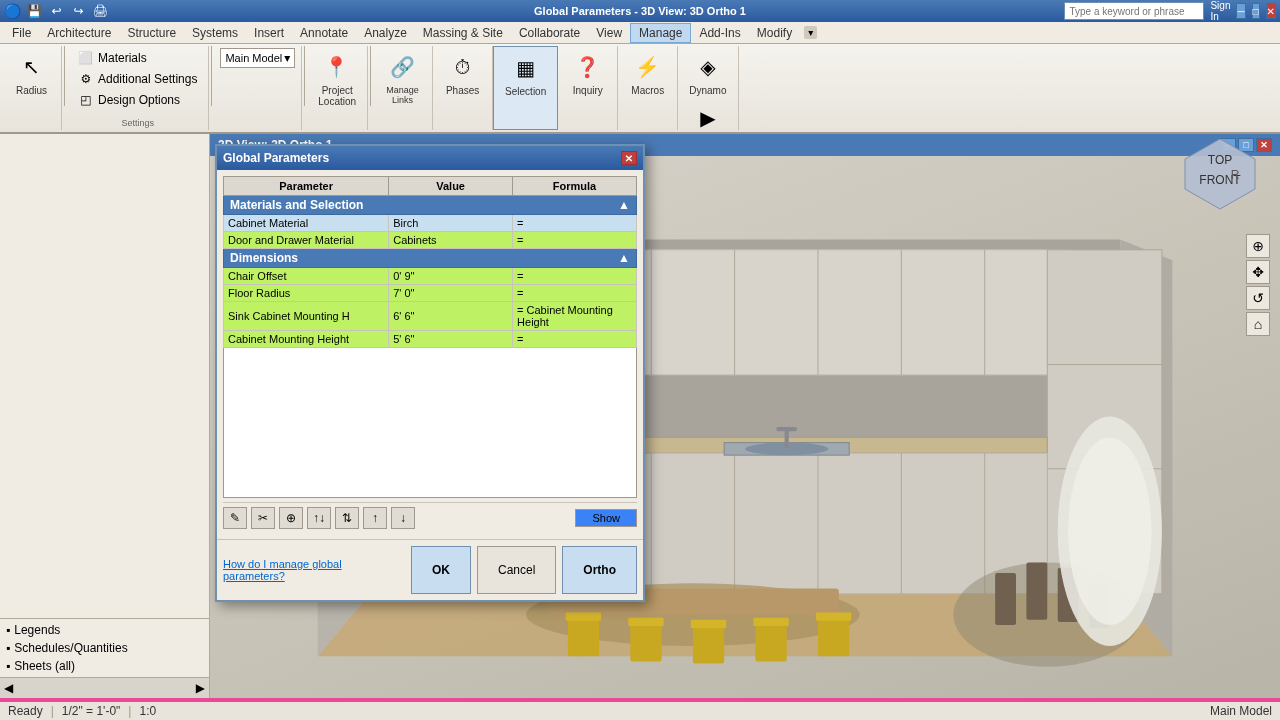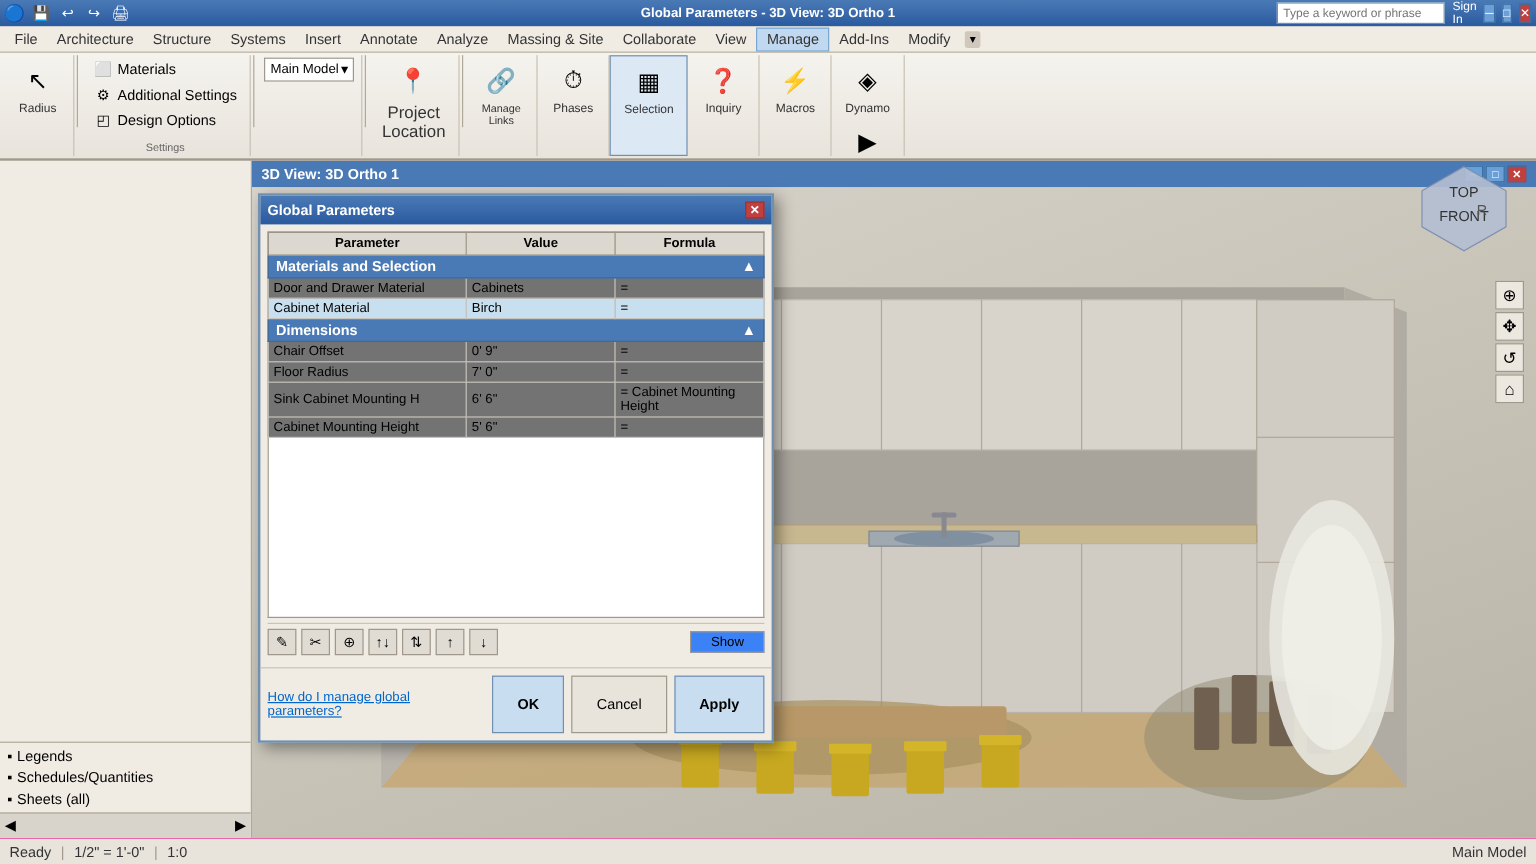--- a/index.html
+++ b/index.html
@@ -118,32 +118,32 @@
       flex: 1;
       background: #c8c4bc;
       position: relative;
       overflow: hidden;
     }
 
     
     .status-bar {
       height: 22px;
       background: #e8e4dc;
-      border-top: 1px solid #ec4899;
+      border-top: 4px solid #ec4899;
       display: flex;
       align-items: center;
       padding: 0 8px;
       font-size: 11px;
       color: #333;
     }
 
     
     .dialog-overlay {
       position: absolute;
-      top: 17px; left: 0;
+      top: 0; left: 0;
       width: 100%; height: 100%;
       pointer-events: none;
     }
     .dialog {
       position: absolute;
       top: 10px;
       left: 5px;
       width: 430px;
       background: #f0ece4;
       border: 2px solid #7090b0;
@@ -192,21 +192,21 @@
       cursor: pointer;
       display: flex; align-items: center; justify-content: center;
       font-size: 12px;
     }
 
     
     .params-table {
       width: 100%;
       border-collapse: collapse;
       border: 1px solid #a0988c;
-      background: #737373;
+      background: #bef264;
     }
     .params-table th {
       background: #dcd8d0;
       border: 1px solid #a0988c;
       padding: 3px 6px;
       text-align: center;
       font-size: 11px;
       font-weight: bold;
     }
     .params-table td {
@@ -455,21 +455,21 @@
         <span style="font-size:11px;">Main Model</span>
         <span>▾</span>
       </div>
     </div>
 
     <div class="toolbar-separator"></div>
 
     <div class="ribbon-group">
       <div class="ribbon-btn">
         <div class="ribbon-icon">📍</div>
-        <div class="ribbon-label" style="font-size:14px;">Project<br>Location</div>
+        <div class="ribbon-label" style="font-size:10px;">Project<br>Location</div>
       </div>
     </div>
 
     <div class="toolbar-separator"></div>
 
     <div class="ribbon-group">
       <div class="ribbon-btn">
         <div class="ribbon-icon">🔗</div>
         <div class="ribbon-label" style="font-size:9px;">Manage<br>Links</div>
       </div>
@@ -662,30 +662,30 @@
                 </tr>
               </thead>
               <tbody>
 
                 <tr class="section-header">
                   <td colspan="3">
                     <span>Materials and Selection</span>
                     <span class="section-collapse">▲</span>
                   </td>
                 </tr>
-                <tr class="param-row">
-                  <td>Door and Drawer Material</td>
-                  <td>Cabinets</td>
-                  <td>=</td>
-                </tr>
                 <tr class="param-row selected">
                   <td>Cabinet Material</td>
                   <td>
                     <input type="text" class="value-input" value="Birch" style="">
                   </td>
+                  <td>=</td>
+                </tr>
+                <tr class="param-row">
+                  <td>Door and Drawer Material</td>
+                  <td>Cabinets</td>
                   <td>=</td>
                 </tr>
 
                 <tr class="section-header">
                   <td colspan="3">
                     <span>Dimensions</span>
                     <span class="section-collapse">▲</span>
                   </td>
                 </tr>
                 <tr class="param-row">
@@ -723,21 +723,21 @@
             <button class="tool-btn" title="Group">↑</button>
             <button class="tool-btn" title="Ungroup">↓</button>
             <button class="show-btn">Show</button>
           </div>
         </div>
 
         <div class="dialog-footer">
           <a class="help-link">How do I manage global parameters?</a>
           <button class="dialog-btn primary">OK</button>
           <button class="dialog-btn">Cancel</button>
-          <button class="dialog-btn primary">Apply</button>
+          <button class="dialog-btn primary">Ortho</button>
         </div>
       </div>
     </div>
 
   </div>
 </div>
 
 <div class="status-bar">
   <span>Ready</span>
   <span style="margin:0 8px;color:#a0988c;">|</span>

